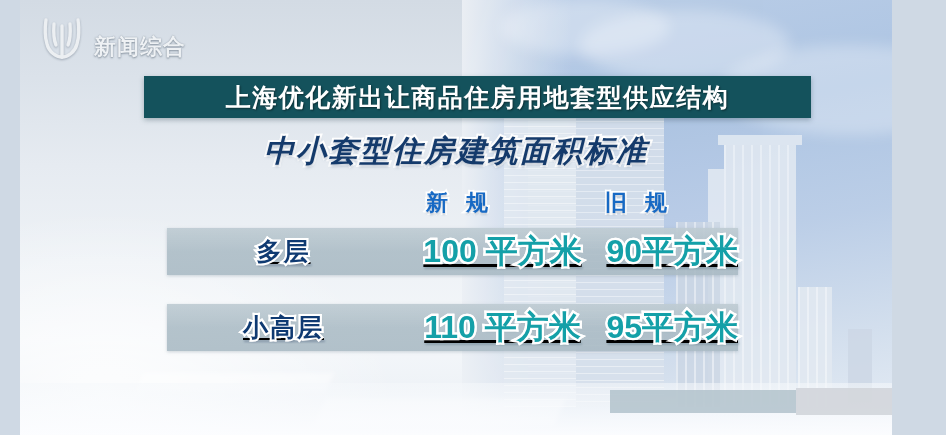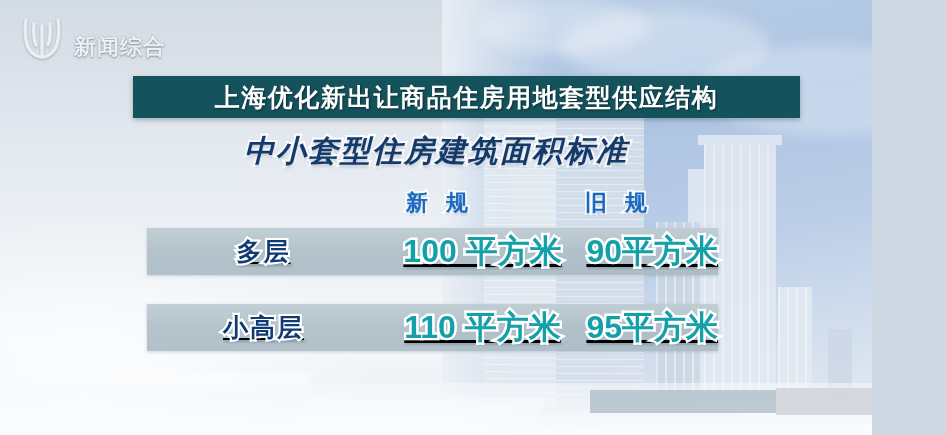--- a/index.html
+++ b/index.html
@@ -5,20 +5,21 @@
   html,body{margin:0;padding:0;}
   body{
     width:946px;height:435px;overflow:hidden;
     font-family:"Liberation Sans","DejaVu Sans",sans-serif;
     background:#cfd9e4;
   }
   #stage{
     position:relative;width:872px;height:435px;overflow:hidden;
     background:
       linear-gradient(to bottom,#d3dbe4 0%,#dbe2ea 18%,#e6ebf1 38%,#eef2f6 60%,#f4f7fa 78%,#e9eef4 100%);
+    margin-left: 20px;
   }
   
   .sky{
     position:absolute;right:0;top:0;width:430px;height:435px;
     background:linear-gradient(170deg,#b9cde8 0%,#a9c2e2 30%,#b7cbe6 55%,#cfdcec 78%,#e6edf5 100%);
     opacity:.92;
   }
   .sky:after{
     content:"";position:absolute;left:0;top:0;width:110px;height:435px;
     background:linear-gradient(to right,rgba(236,240,245,1),rgba(236,240,245,0));
@@ -49,21 +50,21 @@
   .logo{position:absolute;left:16px;top:14px;display:flex;align-items:flex-end;gap:6px;}
   .logo svg{display:block;filter:drop-shadow(0 1px 1px rgba(90,105,120,.45));}
   .logo-text{
     font-size:22px;font-weight:bold;color:#eef1f4;letter-spacing:1px;
     text-shadow:0 1px 2px rgba(80,95,110,.55),0 0 1px rgba(120,135,150,.8);
     padding-bottom:2px;
   }
 
   
   .headline{
-    position:absolute;left:133px;top:76px;width:667px;height:42px;
+    position:absolute;left:124px;top:76px;width:667px;height:42px;
     background:#14525c;
     display:flex;align-items:center;justify-content:center;
     box-shadow:0 2px 5px rgba(40,70,80,.35);
   }
   .headline span{
     color:#ffffff;font-size:25px;font-weight:bold;letter-spacing:1.5px;
     text-shadow:1px 1px 2px rgba(0,0,0,.45);
   }
 
   

